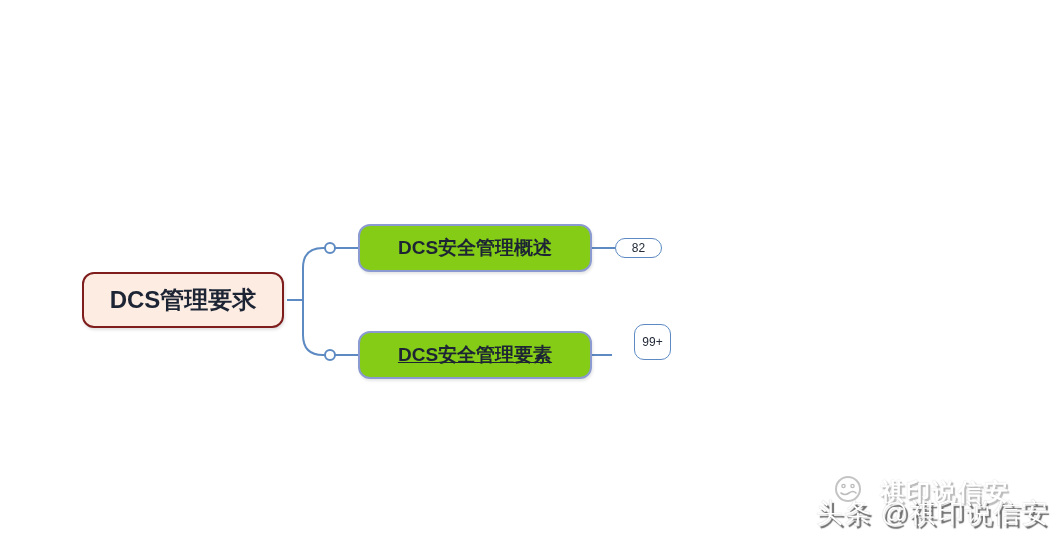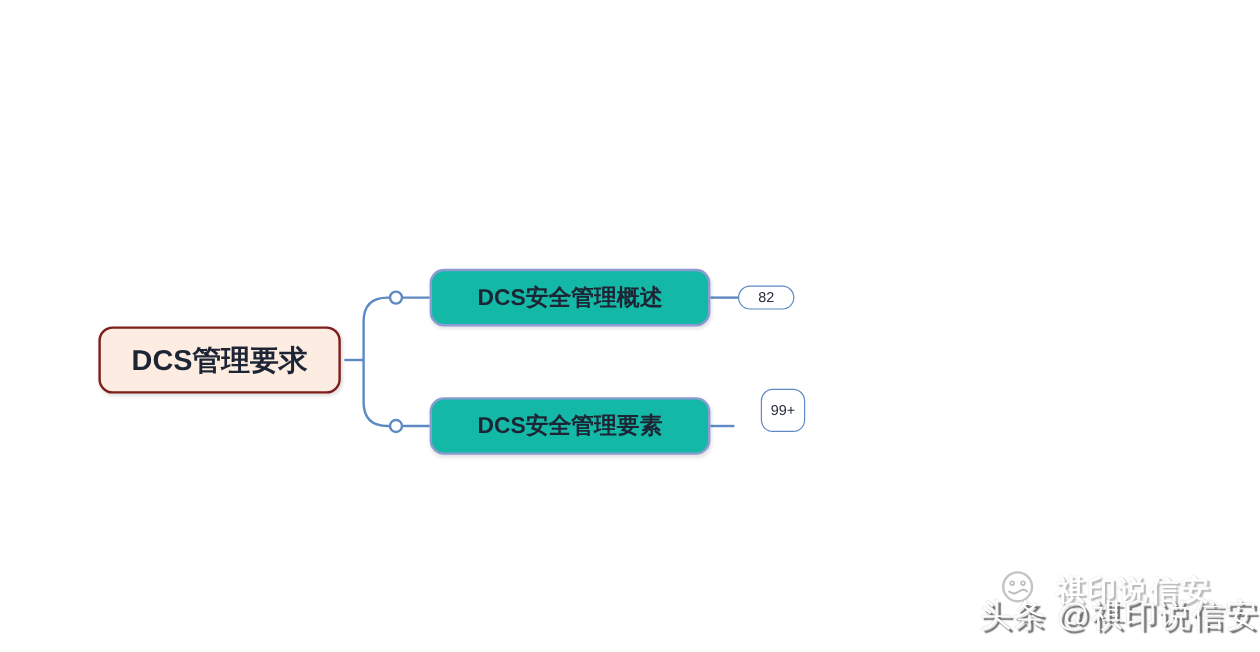--- a/index.html
+++ b/index.html
@@ -31,27 +31,27 @@
   .node-root {
     left: 82px; top: 272px;
     width: 202px; height: 56px;
     background: #fcece2;
     border: 2px solid #7f1d1d;
     font-size: 24px;
     box-shadow: 1px 2px 3px rgba(0,0,0,0.12);
   }
   .node-child {
     width: 234px; height: 48px;
-    background: #14b8a6;
+    background: #84cc16;
     border: 2px solid #8b9bd2;
     font-size: 19px;
     box-shadow: 1px 2px 3px rgba(0,0,0,0.10);
   }
   .node-child-1 { left: 358px; top: 224px; }
-  .node-child-2 { left: 358px; top: 331px; }
+  .node-child-2 { left: 358px; top: 331px; text-decoration: underline; }
   .badge {
     position: absolute;
     box-sizing: border-box;
     background: #ffffff;
     border: 1.5px solid #5d8ac2;
     border-radius: 10px;
     color: #232b38;
     font-size: 12px;
     display: flex;
     align-items: center;

